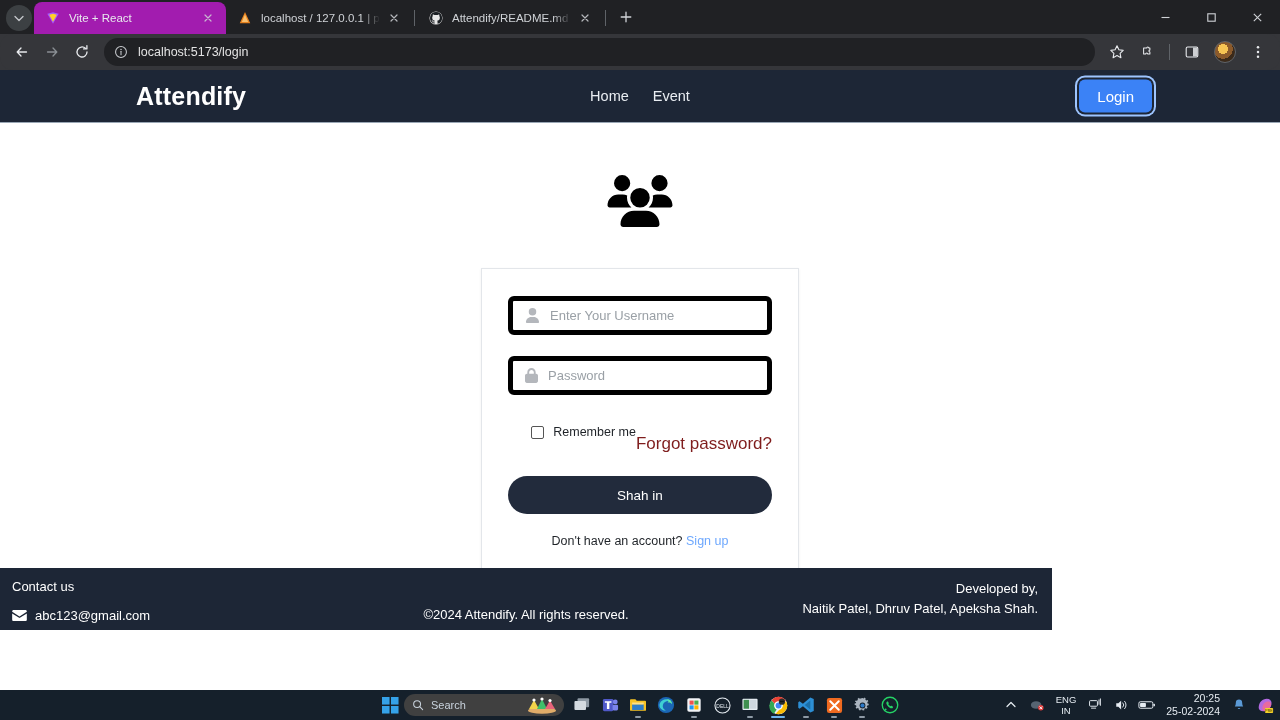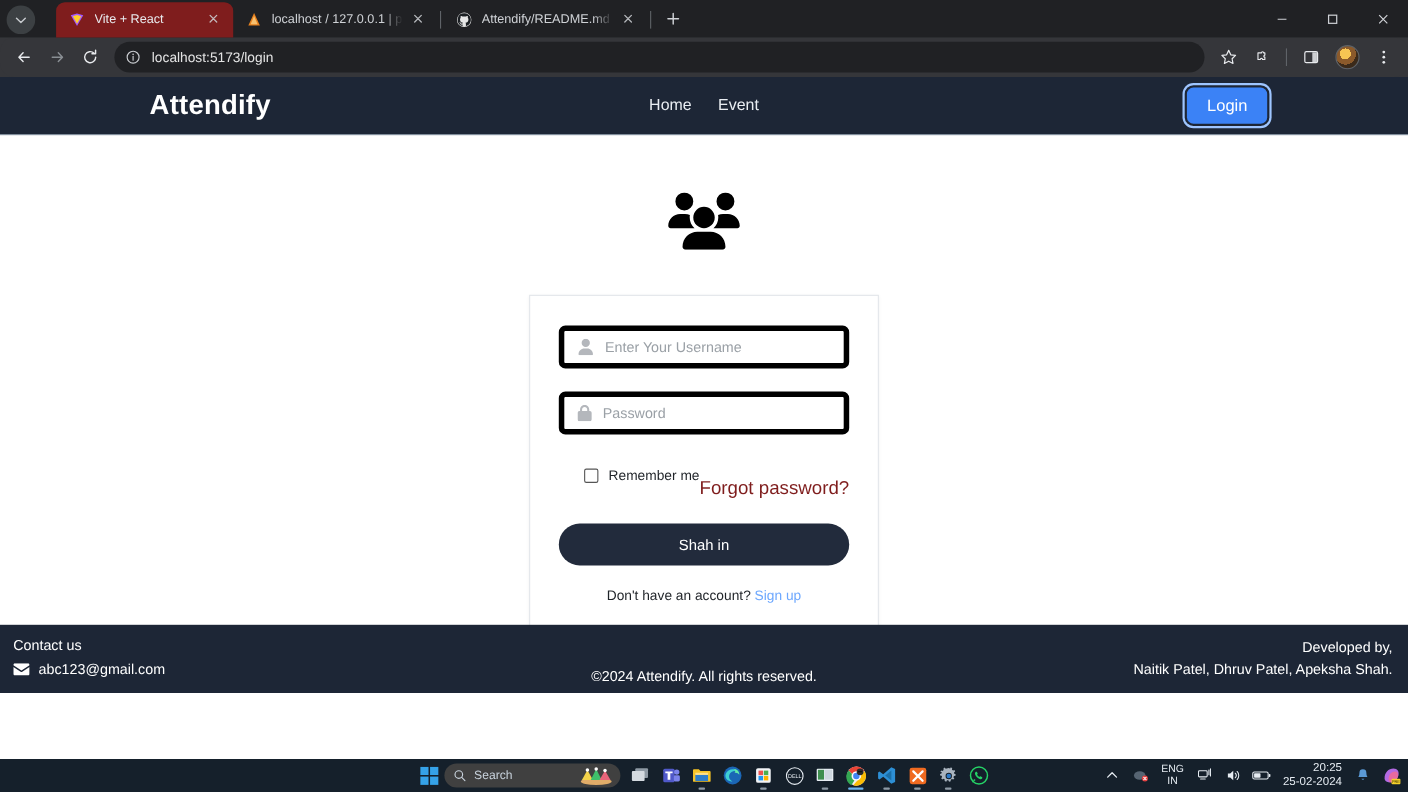--- a/index.html
+++ b/index.html
@@ -25,21 +25,21 @@
     display: flex; align-items: center; justify-content: center;
     flex: 0 0 auto;
   }
   .tab-list-btn svg { display:block; }
 
   .tab {
     height: 32px; display: flex; align-items: center;
     padding: 0 8px 0 11px; border-radius: 8px 8px 0 0;
     position: relative; flex: 0 0 auto; gap: 8px;
   }
-  .tab.active { background: #7f1d1d; width: 161px; margin-left: 17px; }
+  .tab.active { background: #a21caf; width: 192px; }
   .tab.inactive { width: 186px; }
   .tab .favicon { width: 16px; height: 16px; flex: 0 0 auto; display:flex; align-items:center; justify-content:center;}
   .tab .title {
     font-size: 11.5px; color: #e8eaed; white-space: nowrap;
     overflow: hidden; flex: 1 1 auto; text-overflow: clip;
     mask-image: linear-gradient(to right, #000 85%, transparent 100%);
     -webkit-mask-image: linear-gradient(to right, #000 85%, transparent 100%);
   }
   .tab.inactive .title { color: #cfd2d6; }
   .tab .tabclose { width: 16px; height: 16px; flex: 0 0 auto; opacity: .85; }
@@ -136,26 +136,26 @@
     margin-top: 22px; width: 100%; height: 38px;
     background: #222b3c; color: #fff; border: none; border-radius: 19px;
     font-size: 13.5px; cursor: pointer; font-family: inherit;
   }
   .signup-line {
     margin-top: 20px; text-align: center; font-size: 12.5px; color: #1f2328;
   }
   .signup-line a { color: #6ea8fe; text-decoration: none; }
 
   .footer {
-    position: absolute; left: 0; bottom: 0; width: 1280px; height: 62px;
+    position: absolute; left: 0; bottom: 0; width: 1052px; height: 62px;
     background: #1d2636; color: #fff;
   }
   .footer .left { position: absolute; left: 12px; top: 11px; }
   .footer .ctitle { font-size: 13px; }
-  .footer .cmail { font-size: 13px; margin-top: 7px; display: flex; align-items: center; gap: 8px; }
+  .footer .cmail { font-size: 13px; margin-top: 14px; display: flex; align-items: center; gap: 8px; }
   .footer .right { position: absolute; right: 14px; top: 11px; text-align: right; font-size: 13px; line-height: 20px; }
   .footer .center { position: absolute; left: 0; right: 0; bottom: 8px; text-align: center; font-size: 13px; }
 
   
   .taskbar {
     width: 1280px; height: 30px; background: #15202b;
     display: flex; align-items: center; position: relative;
   }
   .tb-center {
     position: absolute; left: 50%; transform: translateX(-50%);

